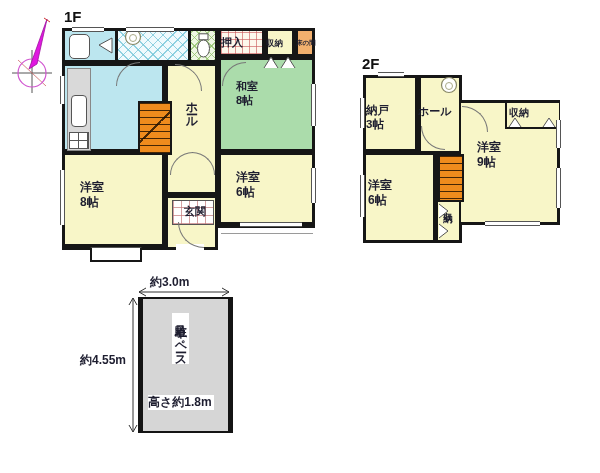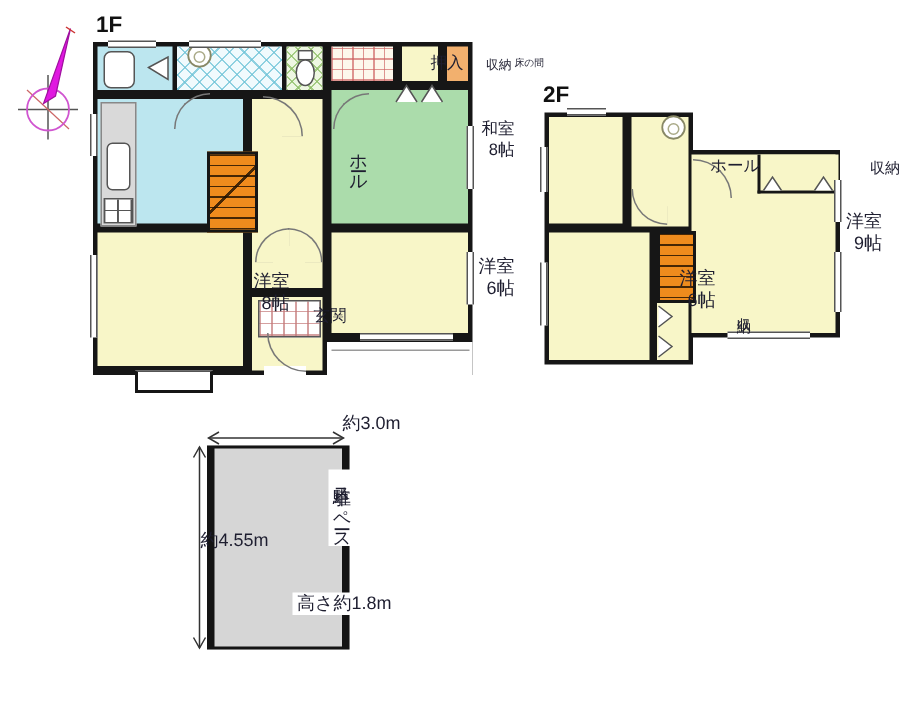--- a/index.html
+++ b/index.html
@@ -1,21 +1,21 @@
 <!DOCTYPE html>
 <html style="--room-cream: #F8F6C8; --tatami-green: #ABDCAB; --water-cyan: #BCE6EF; --stairs-orange: #EF8B1D; --tokonoma-orange: #F2B06E; --parking-gray: #D6D6D6; --wall-black: #161616; --compass-magenta: #E018E0;"><head>
 <meta charset="utf-8">
 <style>
   html,body{margin:0;padding:0;background:#ffffff;}
   #canvas{position:relative;width:600px;height:473px;background:#fff;overflow:hidden;
           font-family:"Liberation Sans","DejaVu Sans",sans-serif;}
   .abs{position:absolute;}
   .wrap{position:absolute;background:var(--wall-black);}
   .room{position:absolute;}
-  .rlabel{position:absolute;font-weight:normal;color:#1e1e30;text-align:right;line-height:1.25;white-space:nowrap;margin-left:47px;}
+  .rlabel{position:absolute;font-weight:bold;color:#1e1e30;text-align:left;line-height:1.25;white-space:nowrap;}
   .vtext{writing-mode:vertical-rl;text-orientation:mixed;}
   .winh{position:absolute;height:3px;background:#fff;border-top:1px solid #555;border-bottom:1px solid #555;}
   .winv{position:absolute;width:3px;background:#fff;border-left:1px solid #555;border-right:1px solid #555;}
   .arc{position:absolute;border:0 solid #777;}
   .arc.tl{border-top-width:1px;border-left-width:1px;border-top-left-radius:100%;}
   .arc.tr{border-top-width:1px;border-right-width:1px;border-top-right-radius:100%;}
   .arc.bl{border-bottom-width:1px;border-left-width:1px;border-bottom-left-radius:100%;}
   .stairs{position:absolute;border:2px solid #161616;background-color:var(--stairs-orange);
           background-image:repeating-linear-gradient(to bottom,rgba(40,20,0,.85) 0 1px,transparent 1px 7px);}
   .stairs.winder{background-image:
@@ -123,21 +123,21 @@
     <span style="display:block;">8帖</span>
   </div>
   <div class="rlabel" style="left:80px;top:180px;width:66px;font-size:12px;">
     <span style="display:block;">洋室</span>
     <span style="display:block;">8帖</span>
   </div>
   <div class="rlabel" style="left:236px;top:170px;width:60px;font-size:12px;">
     <span style="display:block;">洋室</span>
     <span style="display:block;">6帖</span>
   </div>
-  <div class="rlabel" style="left:156px;top:205px;width:28px;font-size:11px;">玄関</div>
+  <div class="rlabel" style="left:184px;top:205px;width:28px;font-size:11px;">玄関</div>
   <div class="rlabel" style="left:221px;top:36px;width:41px;font-size:11px;">押入</div>
   <div class="rlabel" style="left:266px;top:38px;width:28px;font-size:8.5px;">収納</div>
   <div class="rlabel" style="left:296px;top:39px;width:18px;font-size:6.5px;">床の間</div>
 
   <div class="floorlabel" style="left:362px;top:55px;">2F</div>
 
   <div class="wrap" style="left:363px;top:75px;width:99px;height:168px;"></div>
   <div class="wrap" style="left:458px;top:100px;width:102px;height:125px;"></div>
 
   <div class="room" style="left:366px;top:78px;width:49px;height:71px;background:var(--room-cream);"></div>
@@ -165,20 +165,24 @@
   <div class="winh" style="left:378px;top:72px;width:26px;"></div>
   <div class="winv" style="left:360px;top:98px;height:30px;"></div>
   <div class="winv" style="left:360px;top:175px;height:42px;"></div>
   <div class="winv" style="left:556px;top:120px;height:28px;"></div>
   <div class="winv" style="left:556px;top:168px;height:40px;"></div>
   <div class="winh" style="left:485px;top:221px;width:55px;"></div>
 
   <div class="arc bl" style="left:421px;top:126px;width:23px;height:23px;"></div>
   <div class="arc tr" style="left:462px;top:106px;width:25px;height:25px;"></div>
 
+  <div class="rlabel" style="left:366px;top:103px;width:49px;font-size:11.5px;">
+    <span style="display:block;">納戸</span>
+    <span style="display:block;">3帖</span>
+  </div>
   <div class="rlabel" style="left:418px;top:105px;width:42px;font-size:11px;">ホール</div>
   <div class="rlabel" style="left:477px;top:140px;width:64px;font-size:12px;">
     <span style="display:block;">洋室</span>
     <span style="display:block;">9帖</span>
   </div>
   <div class="rlabel" style="left:368px;top:178px;width:62px;font-size:12px;">
     <span style="display:block;">洋室</span>
     <span style="display:block;">6帖</span>
   </div>
   <div class="rlabel" style="left:509px;top:107px;width:44px;font-size:10px;">収納</div>

